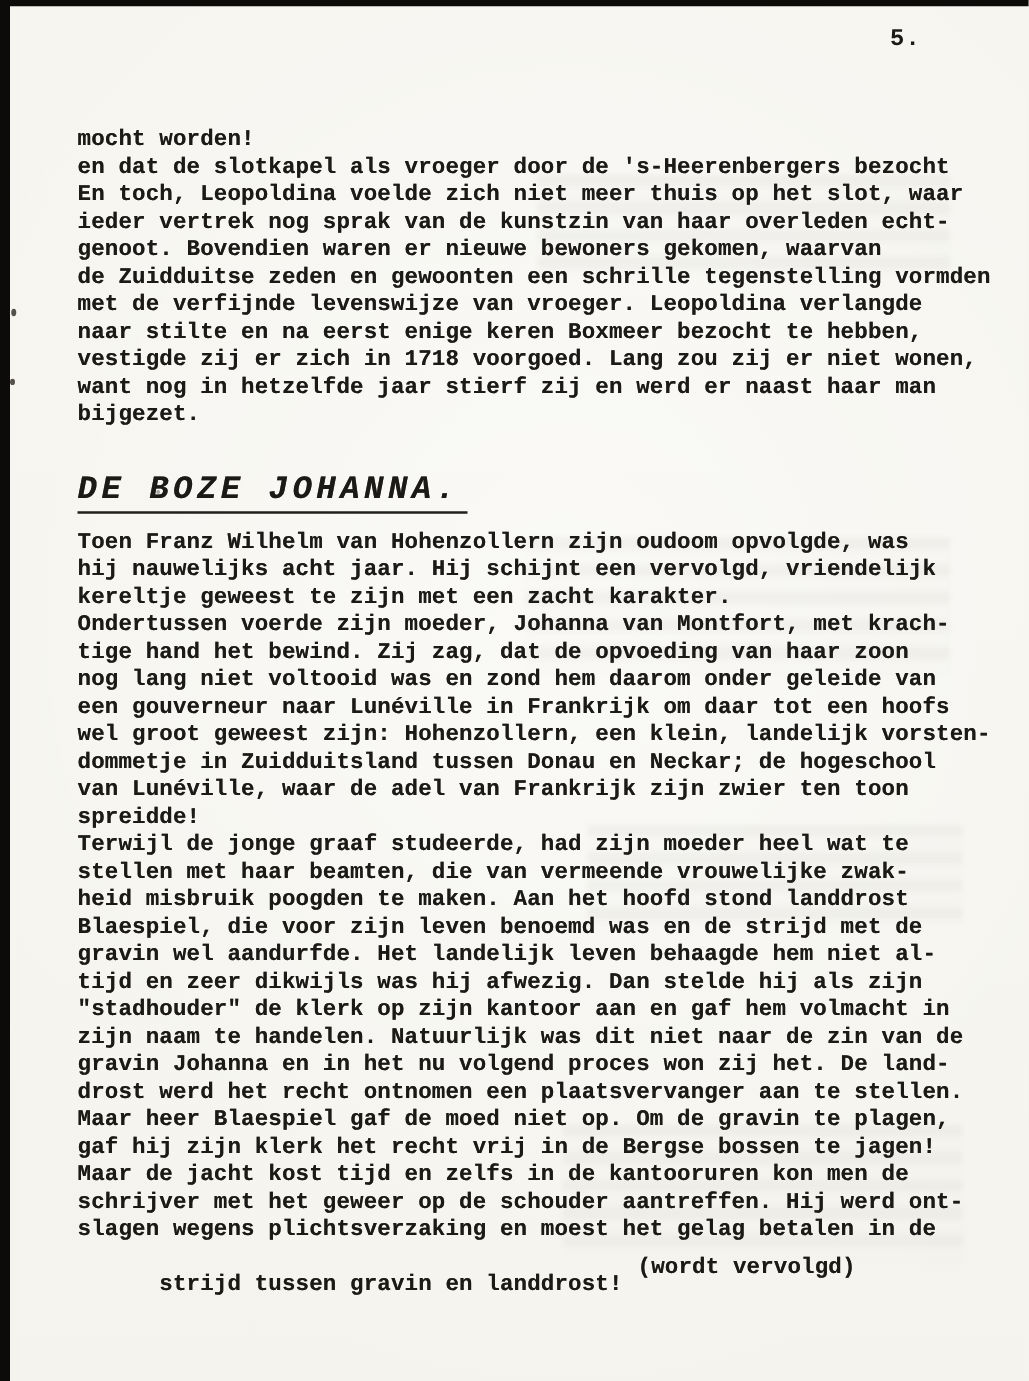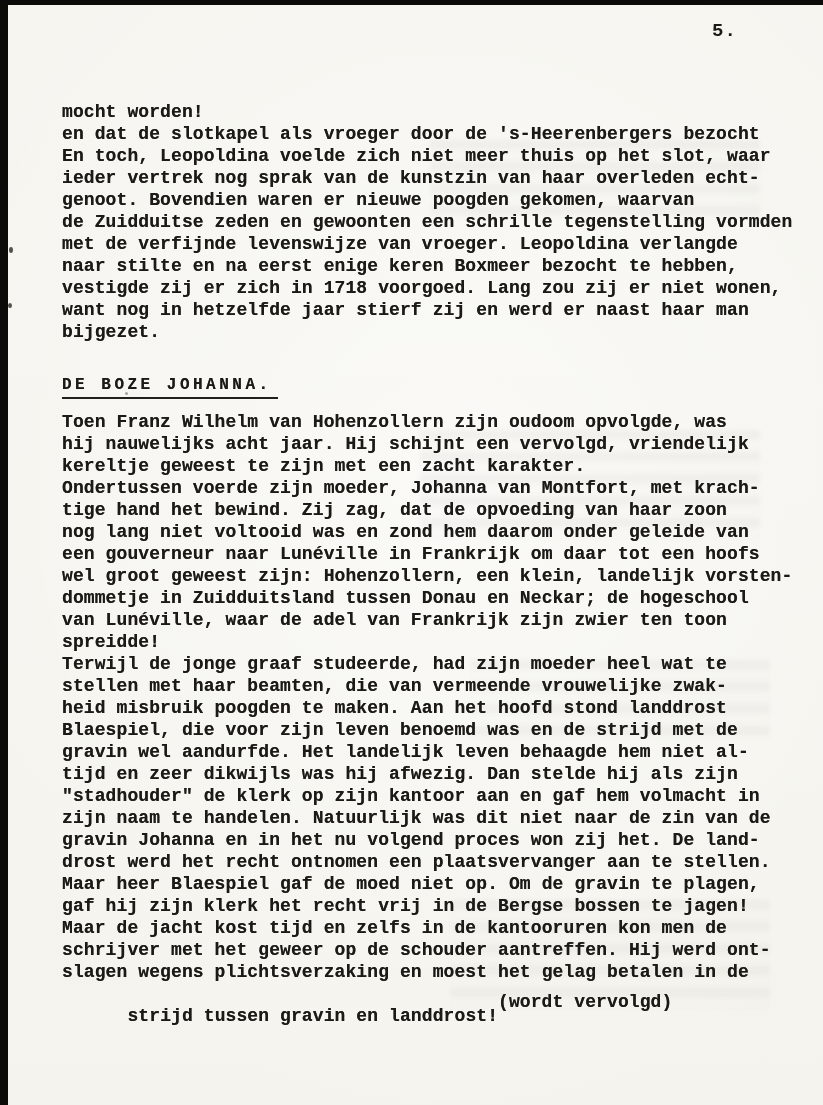--- a/index.html
+++ b/index.html
@@ -54,31 +54,31 @@
   .text-block {
     position: absolute; left: 62px; top: 101px; width: 733px;
   }
   .para .line, .final-row {
     font-size: 18px; line-height: 22px; font-weight: 700;
     white-space: pre; letter-spacing: 0.1px;
     text-shadow: 0 0 0.5px rgba(28,26,23,0.7);
   }
   .heading {
     margin: 33px 0 12px 0; padding: 0;
-    font-size: 16px; font-weight: 700; 
+    font-size: 26px; font-weight: 700; font-style: italic;
     letter-spacing: 3.5px;
   }
   .heading-text {
     display: inline-block;
     padding: 0 6px 3px 0;
     border-bottom: 2px solid #22201c;
     text-shadow: 0 0 0.5px rgba(28,26,23,0.7);
   }
   .final-row { position: relative; height: 22px; }
-  .continuation { position: absolute; left: 436px; top: 8px; text-align: right; }
+  .continuation { position: absolute; left: 448px; top: 8px; text-align: right; }
 </style>
 </head>
 <body>
 
 <div class="page">
 
   <div class="edge-top"></div>
   <div class="edge-left"></div>
   <div class="speck speck1"></div>
   <div class="speck speck2"></div>
@@ -91,21 +91,21 @@
 
   <div class="page-number">5.</div>
 
   <div class="text-block">
 
     <div class="para">
         <div class="line">mocht worden!</div>
         <div class="line">en dat de slotkapel als vroeger door de 's-Heerenbergers bezocht</div>
         <div class="line">En toch, Leopoldina voelde zich niet meer thuis op het slot, waar</div>
         <div class="line">ieder vertrek nog sprak van de kunstzin van haar overleden echt-</div>
-        <div class="line">genoot. Bovendien waren er nieuwe poogden gekomen, waarvan</div>
+        <div class="line">genoot. Bovendien waren er nieuwe bewoners gekomen, waarvan</div>
         <div class="line">de Zuidduitse zeden en gewoonten een schrille tegenstelling vormden</div>
         <div class="line">met de verfijnde levenswijze van vroeger. Leopoldina verlangde</div>
         <div class="line">naar stilte en na eerst enige keren Boxmeer bezocht te hebben,</div>
         <div class="line">vestigde zij er zich in 1718 voorgoed. Lang zou zij er niet wonen,</div>
         <div class="line">want nog in hetzelfde jaar stierf zij en werd er naast haar man</div>
         <div class="line">bijgezet.</div>
       </div>
 
     <h2 class="heading">
       <span class="heading-text">DE BOZE JOHANNA.</span>

